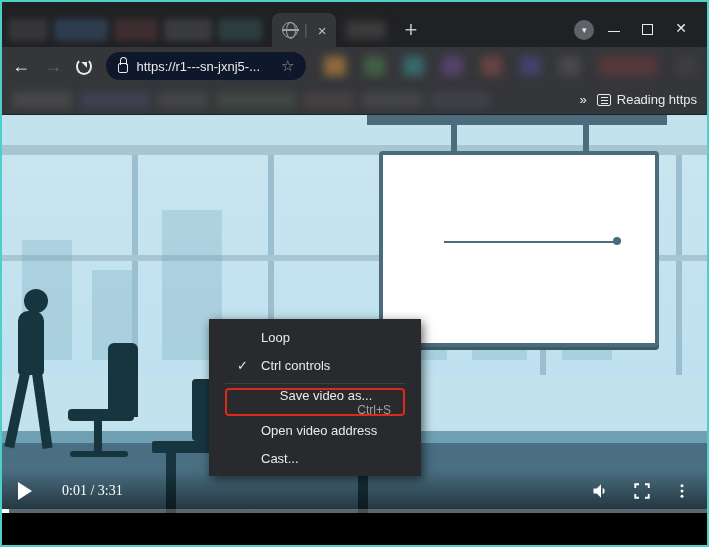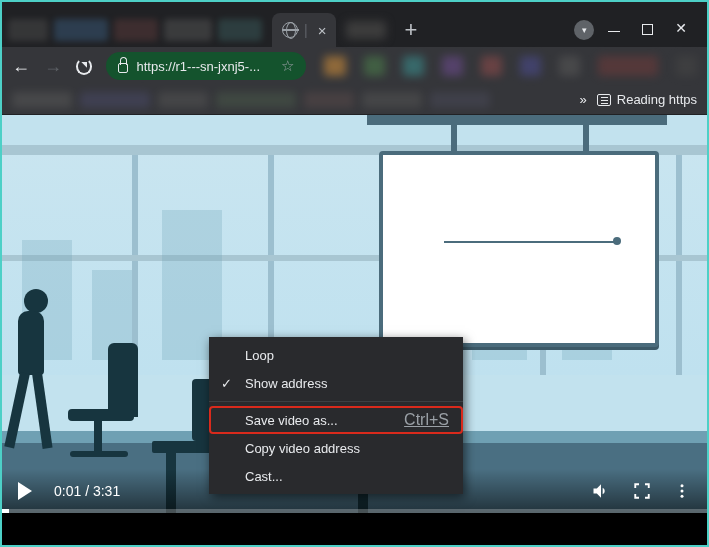--- a/index.html
+++ b/index.html
@@ -27,21 +27,21 @@
   .win-min { display: inline-block; width: 12px; height: 1.5px; background: #e8eaed; margin-bottom: 3px; }
   .win-max { display: inline-block; width: 11px; height: 11px; border: 1.5px solid #e8eaed; }
   .win-close { font-size: 17px; line-height: 12px; }
   
   
   .toolbar { height: 38px; background: #35363a; display: flex; align-items: center; padding: 0 10px; gap: 14px; }
   .nav-arrow { color: #e8eaed; font-size: 18px; cursor: pointer; }
   .nav-arrow.disabled { color: #5f6368; }
   .reload-icon { width: 17px; height: 17px; border: 2px solid #e8eaed; border-radius: 50%; border-top-color: transparent; position: relative; cursor: pointer; }
   .reload-icon::after { content:""; position:absolute; top:-2px; right:-1px; border:4px solid transparent; border-bottom-color:#e8eaed; transform:rotate(45deg);}
-  .addrbar { flex: 0 0 200px; height: 28px; background: #14532d; border-radius: 14px; display: flex; align-items: center; padding: 0 12px; gap: 8px; color: #e8eaed; font-size: 13px; }
+  .addrbar { flex: 0 0 200px; height: 28px; background: #0f172a; border-radius: 14px; display: flex; align-items: center; padding: 0 12px; gap: 8px; color: #e8eaed; font-size: 13px; }
   .lock-icon { width: 10px; height: 10px; border: 1.5px solid #e8eaed; border-radius: 2px; position: relative; margin-top: 3px; }
   .lock-icon::before { content:""; position:absolute; top:-7px; left:1px; width:5px; height:7px; border:1.5px solid #e8eaed; border-bottom: none; border-radius: 4px 4px 0 0;}
   .addr-text { white-space: nowrap; overflow: hidden; }
   .star-icon { margin-left: auto; color: #9aa0a6; font-size: 15px; }
   .ext-blur { height: 20px; filter: blur(4px); opacity: 0.6; border-radius: 3px; margin-left: 4px; }
   
   
   .bookmarkbar { height: 30px; background: #35363a; display: flex; align-items: center; padding: 0 10px; gap: 8px; border-bottom: 1px solid #202124; }
   .bm-blur { height: 16px; filter: blur(4px); opacity: 0.5; border-radius: 3px; }
   .bm-right { margin-left: auto; display: flex; align-items: center; gap: 10px; color: #e8eaed; font-size: 13px; }
@@ -101,33 +101,33 @@
   .l3{left:50px;height:76px;bottom:0;transform:rotate(16deg);}
   .l4{left:10px;height:56px;bottom:0;transform:rotate(-34deg);}
   .l5{left:62px;height:58px;bottom:0;transform:rotate(32deg);}
   .person { position:absolute; bottom:54px; left:2px; width:50px; height:170px;}
   .p-head{position:absolute;top:0;left:20px;width:24px;height:24px;background:#17353f;border-radius:50%;}
   .p-body{position:absolute;top:22px;left:14px;width:26px;height:64px;background:#17353f;border-radius:10px 10px 4px 4px;}
   .p-leg{position:absolute;top:84px;left:16px;width:10px;height:76px;background:#17353f;transform:rotate(12deg);transform-origin:top;}
   .p-leg2{position:absolute;top:84px;left:28px;width:10px;height:76px;background:#17353f;transform:rotate(-8deg);transform-origin:top;}
 
   
-  .video-controls { position:absolute; left:0; right:0; bottom:0; height:44px; display:flex; align-items:center; padding:0 16px; gap:22px; color:#fff; background: linear-gradient(transparent, rgba(0,0,0,0.55)); font-size:14px;}
+  .video-controls { position:absolute; left:0; right:0; bottom:0; height:44px; display:flex; align-items:center; padding:0 16px; gap:30px; color:#fff; background: linear-gradient(transparent, rgba(0,0,0,0.55)); font-size:14px;font-family:Liberation Serif, serif;}
   .play-icon { width:0; height:0; border-left:14px solid #fff; border-top:9px solid transparent; border-bottom:9px solid transparent; cursor:pointer;}
   .vc-right { margin-left:auto; display:flex; align-items:center; gap:22px;}
   .vol-icon svg, .fs-icon svg, .more-icon svg { display:block; }
   .progress { position:absolute; left:0; right:0; bottom:0; height:4px; background:rgba(255,255,255,0.25);}
   .progress-fill { height:100%; width:1%; background:#fff;}
   
   
-  .contextmenu { position:absolute; top:204px; left:207px; width:254px; background:#292a2d; box-shadow: 2px 3px 10px rgba(0,0,0,0.6); font-size:13px; color:#e8eaed; padding:4px 0; z-index:50;margin-top:18px;}
+  .contextmenu { position:absolute; top:204px; left:207px; width:212px; background:#292a2d; box-shadow: 2px 3px 10px rgba(0,0,0,0.6); font-size:13px; color:#e8eaed; padding:4px 16px; z-index:50;}
   .cm-item { display:flex; align-items:center; height:28px; padding:0 14px 0 36px; position:relative; cursor:pointer;}
-  .cm-item.highlighted { outline:2px solid #d92a1c; outline-offset:-2px; border-radius:4px;}
+  .cm-item.highlighted { outline:2px solid #d92a1c; outline-offset:-2px; border-radius:4px;flex-direction:column;}
   .cm-check { position:absolute; left:12px; color:#e8eaed; font-size:13px;}
-  .cm-shortcut { margin-left:auto; color:#9aa0a6; font-size:16px;text-decoration:underline;}
+  .cm-shortcut { margin-left:auto; color:#9aa0a6; font-size:12px;text-decoration:underline;}
   .cm-sep { height:1px; background:#3c4043; margin:4px 0;}
   
   .blackbar { height: 30px; background:#000;}
 </style>
 </head>
 <body>
 
 <div class="titlebar"></div>
 
 <div class="tabstrip">
@@ -254,29 +254,29 @@
     <div class="progress">
         <div class="progress-fill"></div>
       </div>
 
     <div class="contextmenu" id="ctxmenu">
         <div class="cm-item">
           <span>Loop</span>
         </div>
         <div class="cm-item">
           <span class="cm-check">✓</span>
-          <span>Show address</span>
+          <span>Ctrl controls</span>
         </div>
         <div class="cm-sep"></div>
         <div class="cm-item highlighted">
           <span>Save video as...</span>
           <span class="cm-shortcut">Ctrl+S</span>
         </div>
         <div class="cm-item">
-          <span>Copy video address</span>
+          <span>Open video address</span>
         </div>
         <div class="cm-item">
           <span>Cast...</span>
         </div>
       </div>
   </div>
   <div class="blackbar"></div>
 </div>
 
 </body></html>

